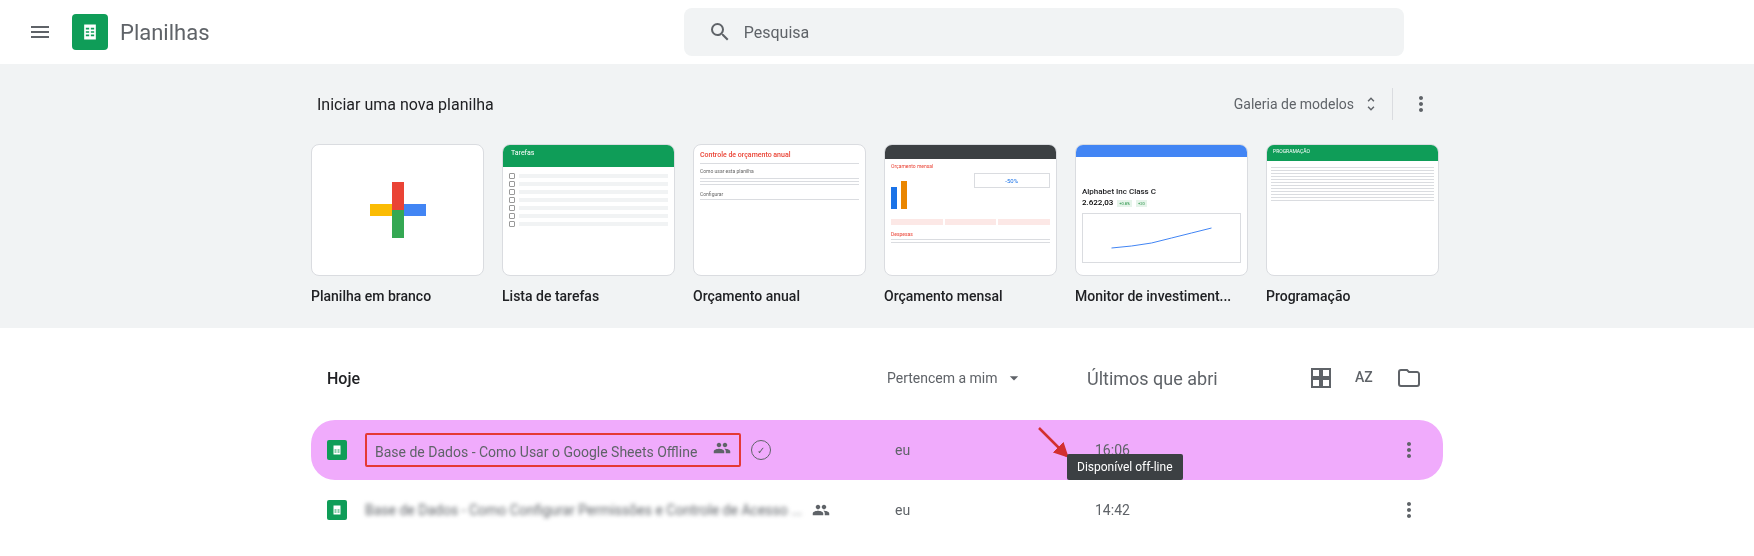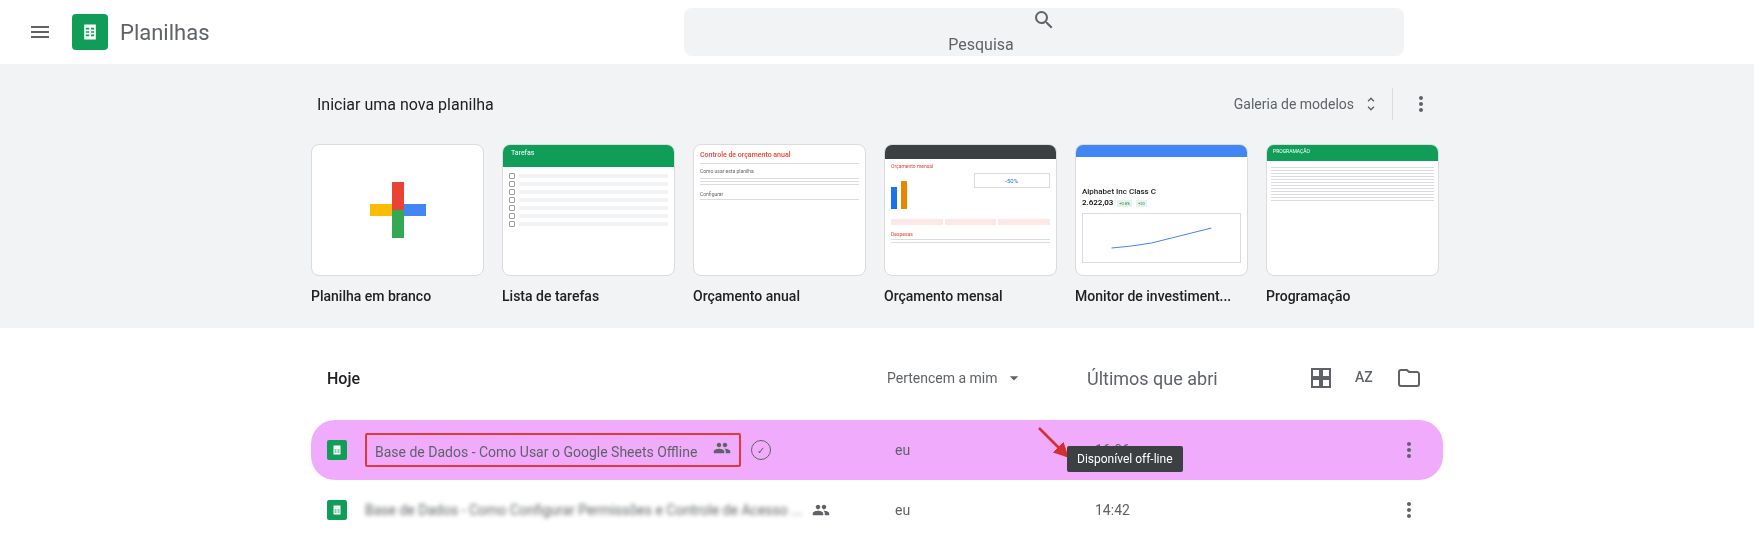--- a/index.html
+++ b/index.html
@@ -4,21 +4,21 @@
 <style>
 * { margin: 0; padding: 0; box-sizing: border-box; font-family: 'Google Sans', Roboto, Arial, sans-serif; }
 body { background: #fff; width: 1754px; }
 
 .header { display: flex; align-items: center; padding: 8px 16px; height: 64px; }
 .menu-btn { width: 48px; height: 48px; display: flex; align-items: center; justify-content: center; border-radius: 50%; cursor: pointer; }
 .logo { width: 36px; height: 36px; background: #0f9d58; border-radius: 4px; display: flex; align-items: center; justify-content: center; margin: 0 8px; }
 .logo svg { fill: #fff; }
 .app-name { font-size: 22px; color: #5f6368; font-weight: 400; margin-left: 4px; }
 .search-wrap { flex: 1; display: flex; justify-content: center; margin-left: 140px; }
-.search-box { width: 720px; height: 48px; background: #f1f3f4; border-radius: 8px; display: flex; align-items: center; padding: 0 24px; flex-direction: column; }
+.search-box { width: 720px; height: 48px; background: #f1f3f4; border-radius: 8px; display: flex; align-items: center; padding: 0 24px; }
 .search-box input { border: none; background: transparent; flex: 1; font-size: 16px; margin-left: 12px; outline: none; color: #5f6368; }
 .search-box input::placeholder { color: #5f6368; }
 
 .templates-section { background: #f1f3f4; padding: 16px 0 24px; }
 .templates-inner { max-width: 1132px; margin: 0 auto; }
 .templates-header { display: flex; align-items: center; justify-content: space-between; margin-bottom: 16px; padding: 8px 6px; }
 .templates-title { font-size: 16px; color: #202124; font-weight: 400; }
 .gallery-btn { display: flex; align-items: center; gap: 8px; color: #5f6368; font-size: 14px; cursor: pointer; }
 .gallery-actions { display: flex; align-items: center; gap: 12px; }
 .divider-v { width: 1px; height: 32px; background: #dadce0; }
@@ -61,21 +61,21 @@
 .file-name-wrap { display: flex; align-items: center; gap: 10px; flex: 0 0 530px; }
 .file-name { font-size: 14px; color: #5f6368; }
 .red-box { border: 2.5px solid #e53935; padding: 4px 8px; border-radius: 2px; }
 .shared-icon { color: #5f6368; }
 .offline-badge { width: 20px; height: 20px; border-radius: 50%; border: 1.5px solid #5f6368; display:flex; align-items:center; justify-content:center; color:#5f6368; font-size:10px;}
 .file-owner { flex: 0 0 200px; font-size: 14px; color: #5f6368; }
 .file-time { flex: 0 0 200px; font-size: 14px; color: #5f6368; }
 .file-more { margin-left: auto; }
 
 .arrow-annotation { position: absolute; left: 726px; top: 6px; pointer-events:none; }
-.tooltip { position: absolute; left: 756px; top: 26px; background: #3c4043; color: #fff; padding: 6px 10px; font-size: 12px; border-radius: 2px; white-space:nowrap; }
+.tooltip { position: absolute; left: 756px; top: 34px; background: #3c4043; color: #fff; padding: 6px 10px; font-size: 12px; border-radius: 2px; white-space:nowrap; }
 .blur-text { filter: blur(2px); }
 </style>
 </head>
 <body>
 
 <div class="header">
   <div class="menu-btn">
     <svg width="24" height="24" viewBox="0 0 24 24" fill="#5f6368">
         <path d="M3 18h18v-2H3v2zm0-5h18v-2H3v2zm0-7v2h18V6H3z"></path>
       </svg>

